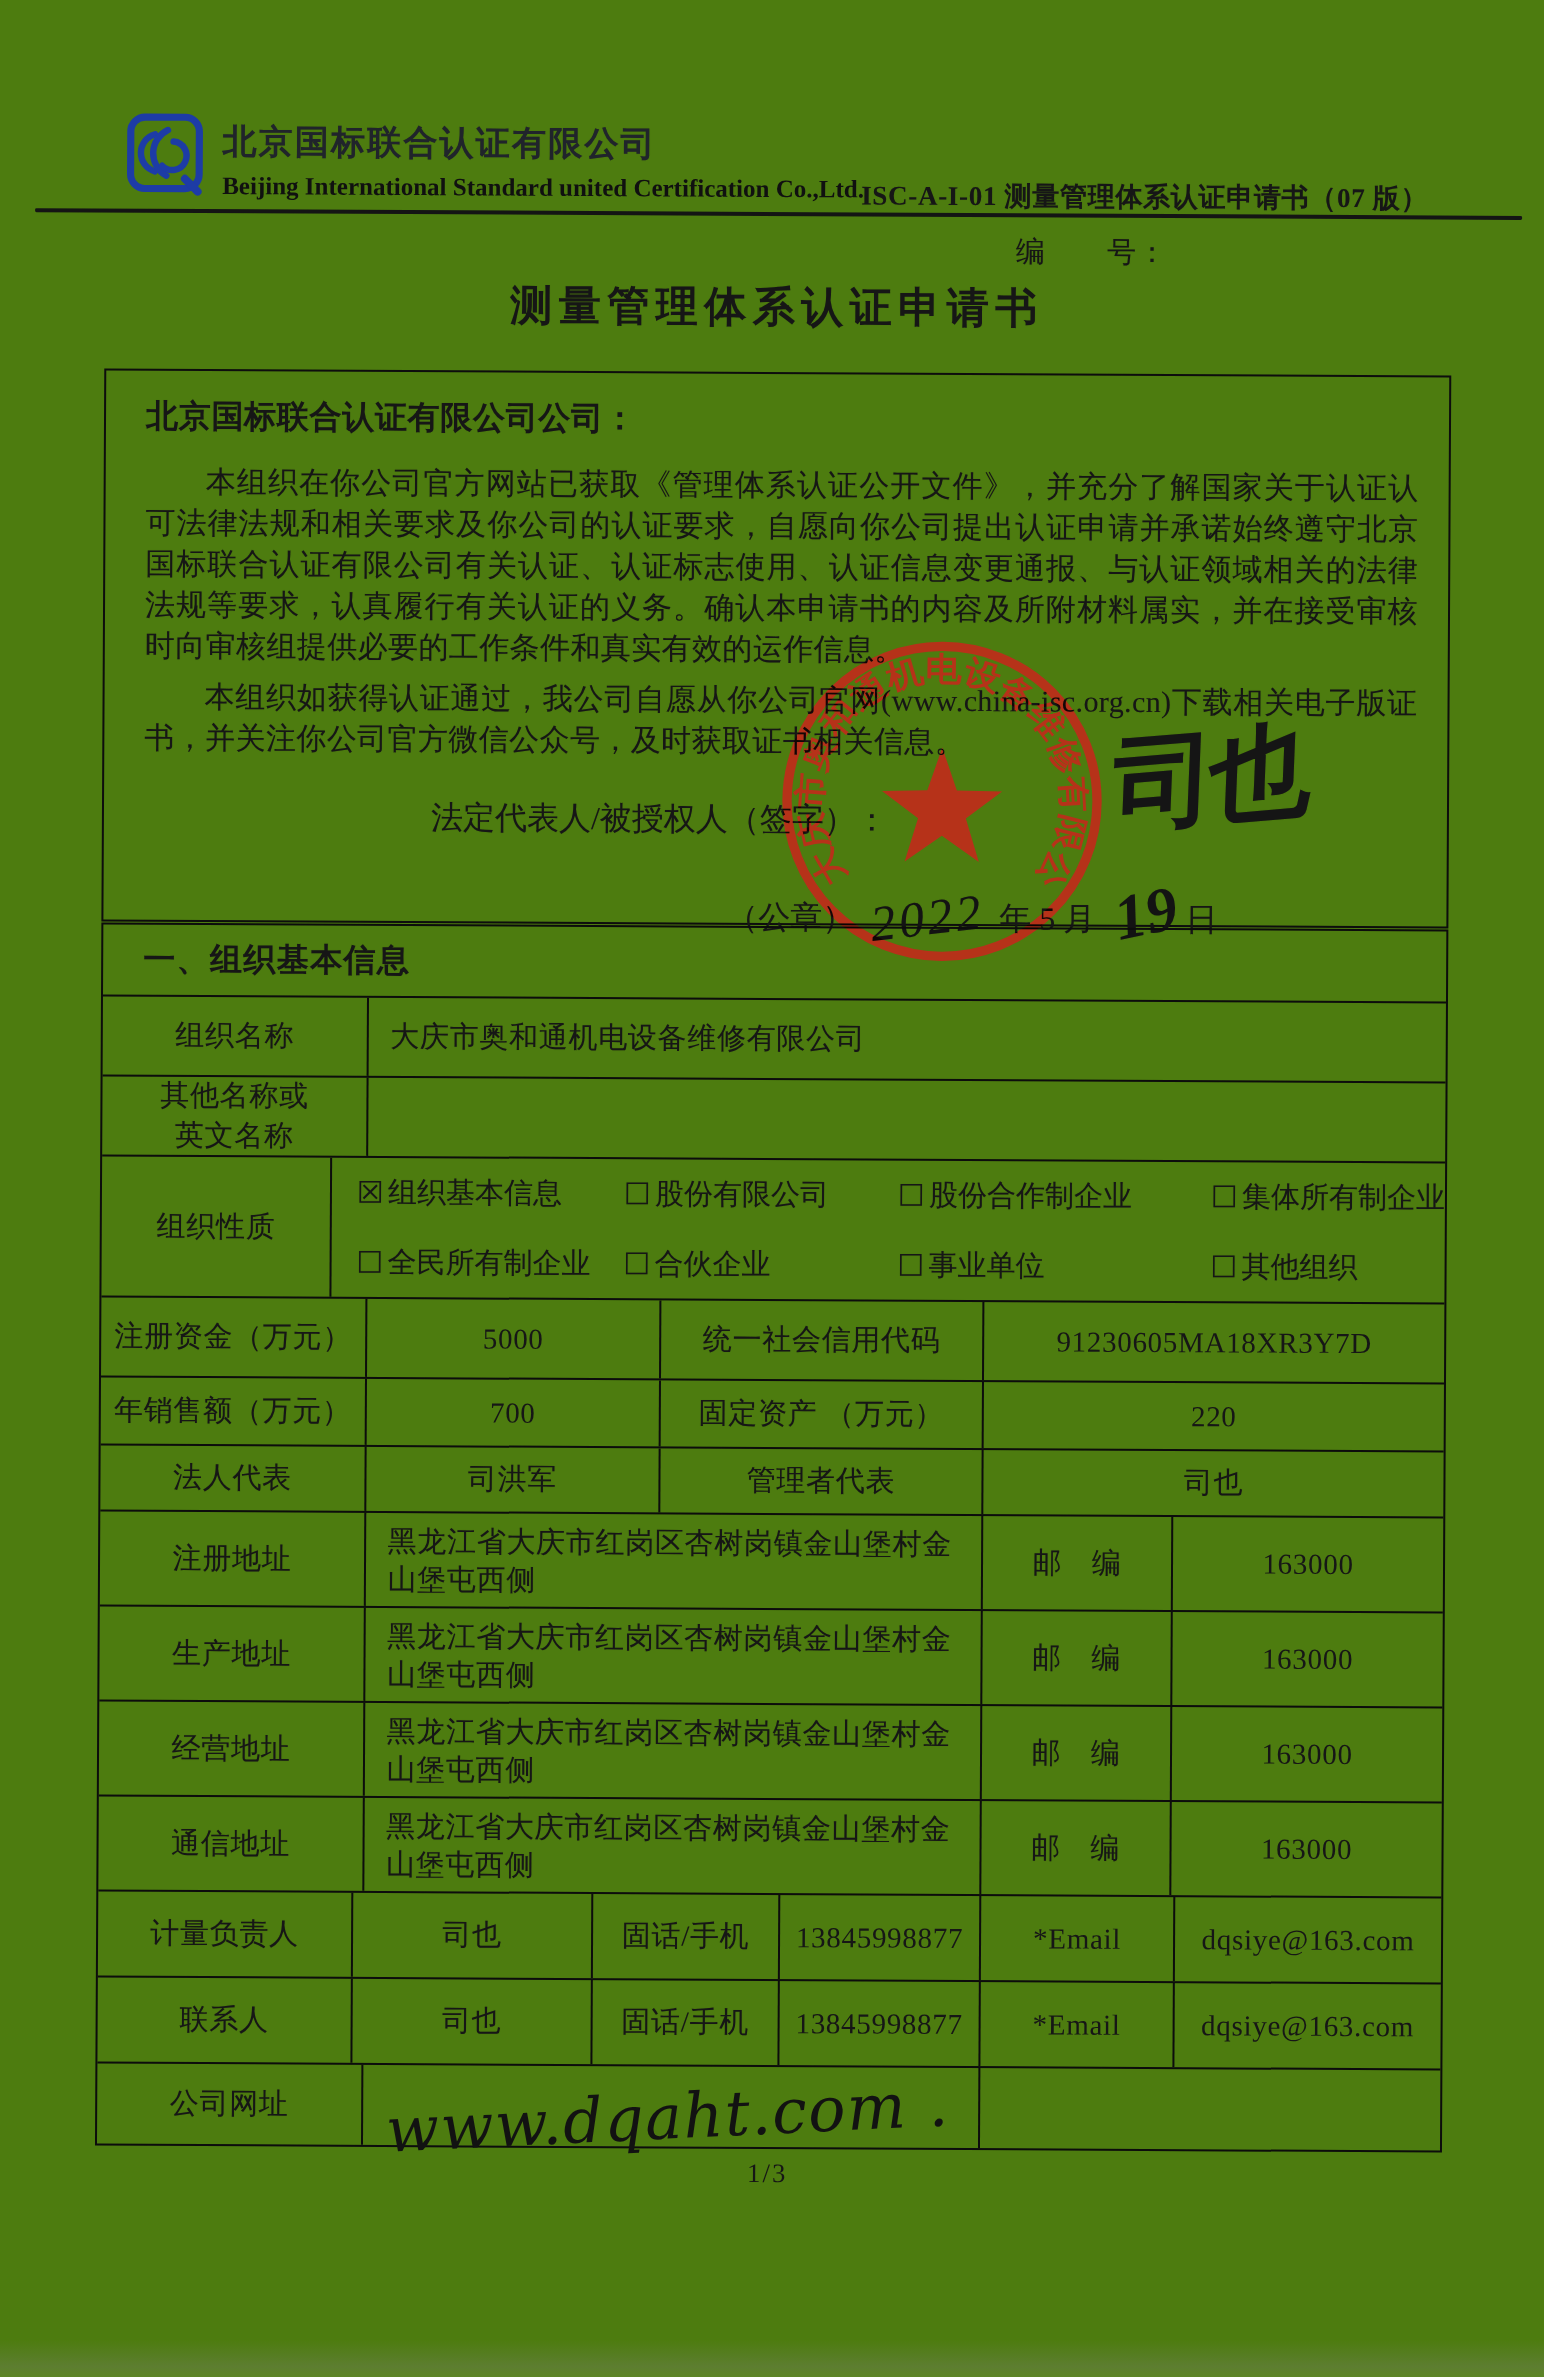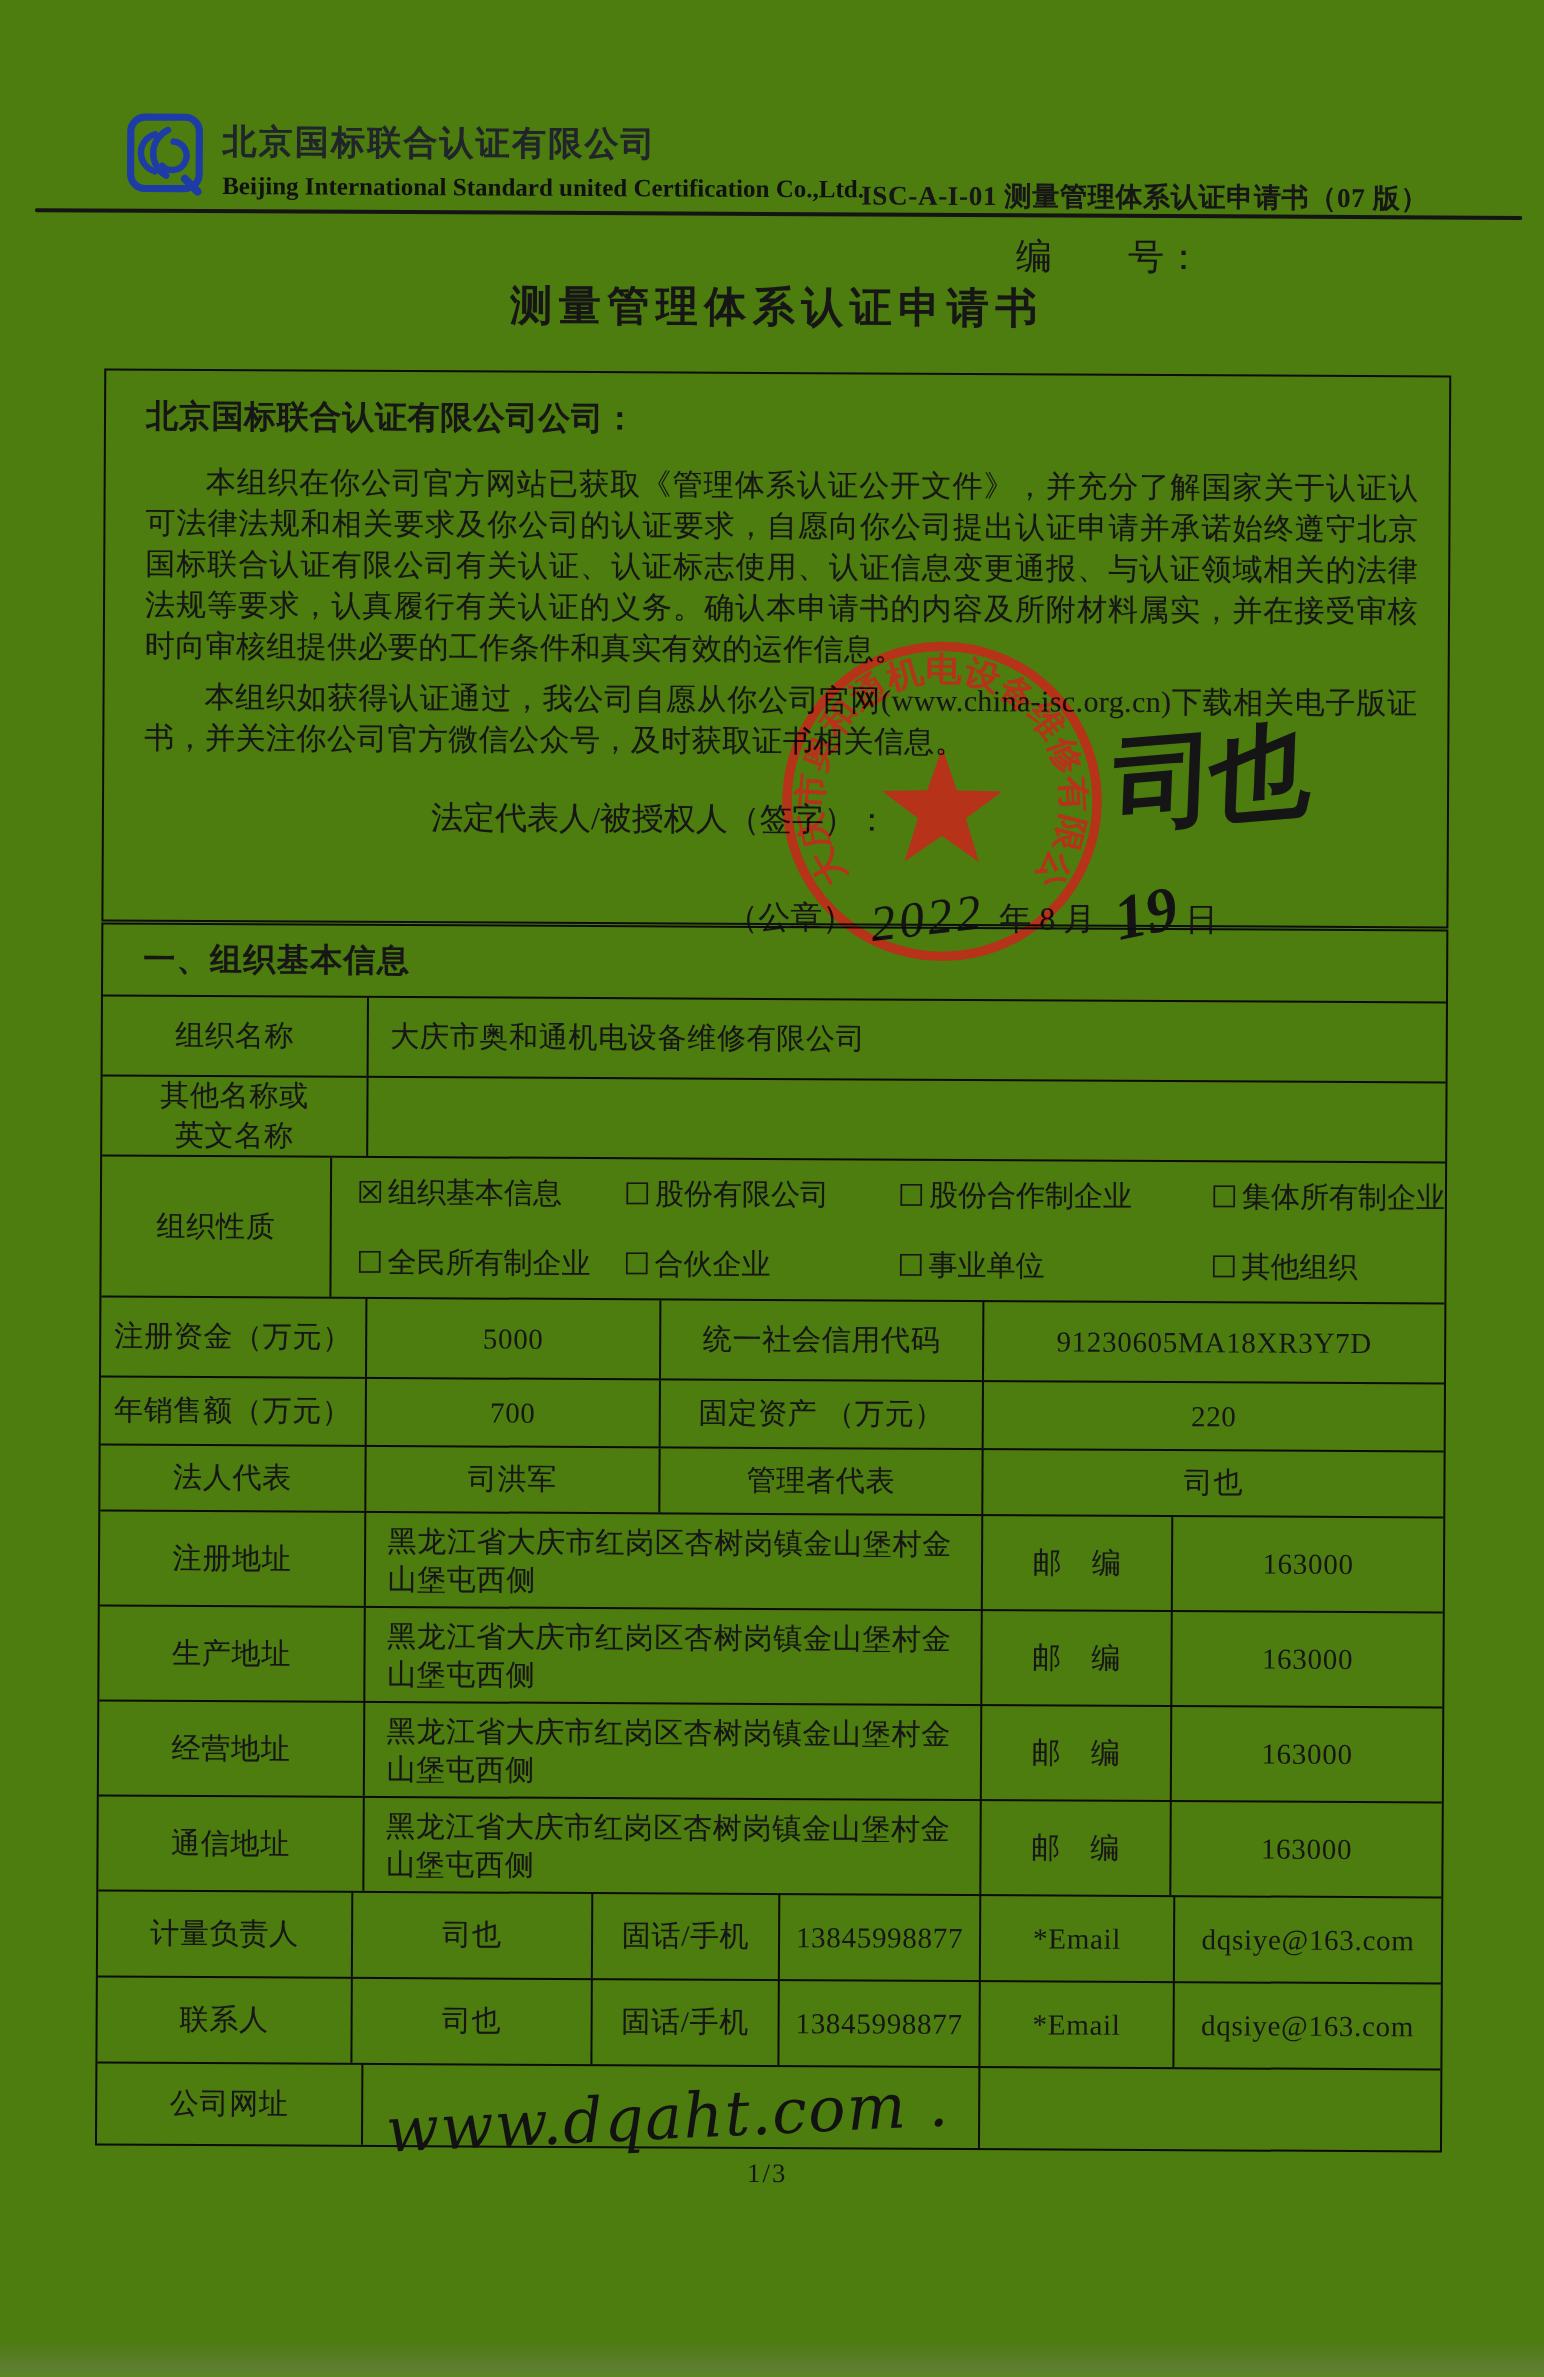--- a/index.html
+++ b/index.html
@@ -12,21 +12,21 @@
   }
   .sheet { position:absolute; inset:0; transform:rotate(0.3deg); }
   .cjk { text-shadow:0 0 0.7px rgba(30,30,30,.3); }
 
   
   .logo { position:absolute; left:121px; top:116px; width:80px; height:83px; }
   .brand-cn { position:absolute; left:217px; top:122px; font-size:34px; font-weight:700; letter-spacing:2.2px; color:#20242b; }
   .brand-en { position:absolute; left:217px; top:175px; font-size:25px; font-weight:700; color:#101010; }
   .doc-code { position:absolute; left:856px; top:177px; font-size:27px; font-weight:700; letter-spacing:0.7px; }
   .header-rule { position:absolute; left:30px; top:212px; width:1487px; height:3.6px; background:#141414; border-radius:1.4px; }
-  .serial { position:absolute; left:1011px; top:231px; font-size:36px; letter-spacing:1.4px; }
+  .serial { position:absolute; left:1011px; top:231px; font-size:29px; letter-spacing:1.4px; }
   .title { position:absolute; left:0; top:279px; width:100%; text-align:center; font-size:42px; font-weight:700; letter-spacing:6.5px; }
 
   
   .intro-box {
     position:absolute; left:100px; top:372px; width:1347px; height:553px;
     border:2.9px solid #0d0d0d; padding:24.4px 30px 0 40px;
   }
   .salutation { font-size:32px; font-weight:700; letter-spacing:0.7px; margin-bottom:21.5px; }
   .para { font-size:30px; line-height:41px; text-align:justify; text-indent:2em; letter-spacing:0.4px; }
   .para + .para { margin-top:10px; }
@@ -116,21 +116,21 @@
     <div class="intro-box">
       <div class="salutation cjk">北京国标联合认证有限公司公司：</div>
       <p class="para cjk">本组织在你公司官方网站已获取《管理体系认证公开文件》，并充分了解国家关于认证认可法律法规和相关要求及你公司的认证要求，自愿向你公司提出认证申请并承诺始终遵守北京国标联合认证有限公司有关认证、认证标志使用、认证信息变更通报、与认证领域相关的法律法规等要求，认真履行有关认证的义务。确认本申请书的内容及所附材料属实，并在接受审核时向审核组提供必要的工作条件和真实有效的运作信息。</p>
       <p class="para cjk">本组织如获得认证通过，我公司自愿从你公司官网(www.china-isc.org.cn)下载相关电子版证书，并关注你公司官方微信公众号，及时获取证书相关信息。</p>
       <div class="sign-line cjk">
         <span>法定代表人/被授权人（签字）：</span>
       </div>
       <div class="date-line cjk">
         <span>（公章）</span>
         <span class="hand hand-year">2022</span>
-        <span>年 8 月</span>
+        <span>年 5 月</span>
         <span class="hand hand-day">19</span>
         <span>日</span>
       </div>
     </div>
 
     <div class="stamp">
       <svg viewBox="0 0 462 478" width="332" height="343">
         <circle cx="231" cy="239" r="216" fill="none" stroke="#c5271b" stroke-width="13"></circle>
         <polygon points="231,164 251.6,223.7 314.7,224.8 264.3,262.8 282.7,323.2 231,287 179.3,323.2 197.7,262.8 147.3,224.8 210.4,223.7" fill="#c5271b"></polygon>
         <defs>

